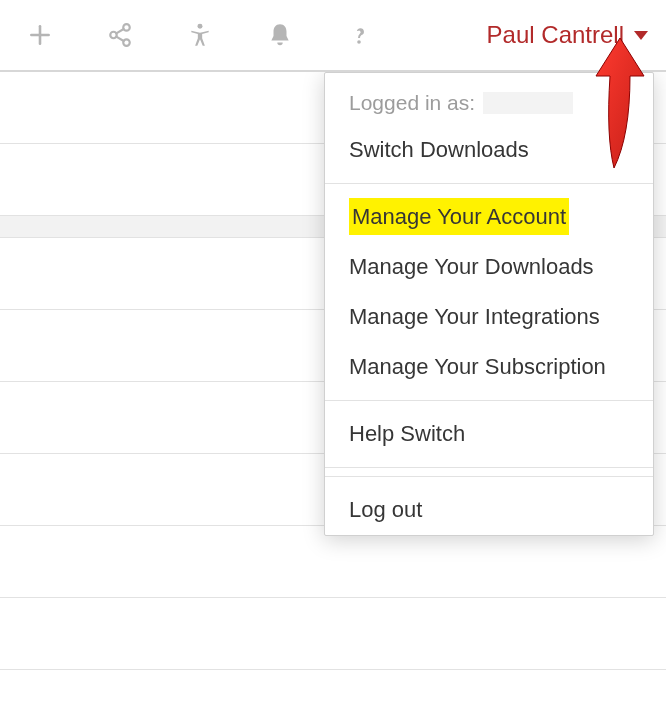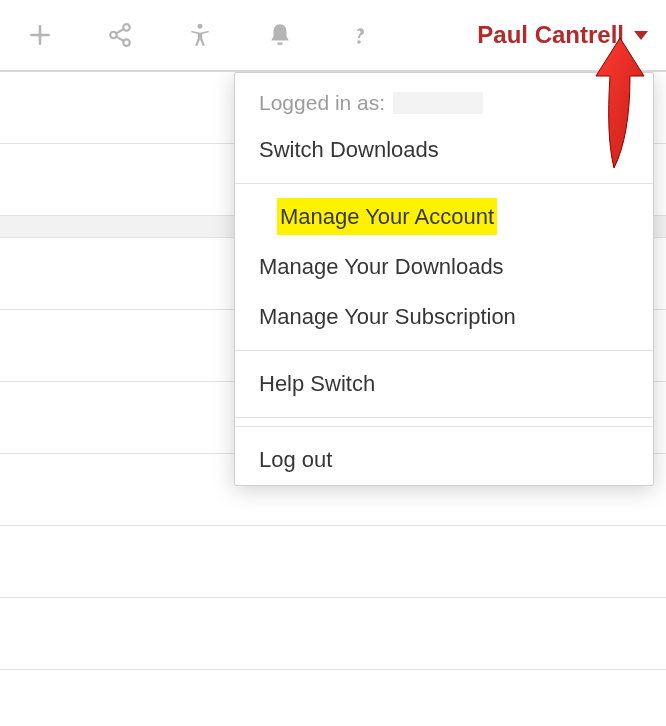--- a/index.html
+++ b/index.html
@@ -34,21 +34,21 @@
     margin-right: 20px;
   }
   .topbar .spacer { flex: 1; }
   .user-trigger {
     display: flex;
     align-items: center;
     gap: 10px;
     color: #b22a2a;
     font-size: 24px;
     cursor: pointer;
-    font-weight: 700;
+    font-weight: 400;
   }
   .caret-down {
     width: 0; height: 0;
     border-left: 7px solid transparent;
     border-right: 7px solid transparent;
     border-top: 9px solid #b22a2a;
   }
 
   .bg-rows {
     position: absolute;
@@ -63,21 +63,21 @@
   .bg-gap {
     height: 22px;
     background: #f2f2f2;
     border-bottom: 1px solid #e2e2e2;
   }
 
   .dropdown {
     position: absolute;
     top: 72px;
     right: 12px;
-    width: 420px;
+    width: 330px;
     background: #fff;
     border: 1px solid #d0d0d0;
     border-radius: 2px;
     box-shadow: 0 4px 22px rgba(0,0,0,0.18);
     z-index: 2;
     font-size: 22px;
     color: #363636;
   }
   .dropdown::before {
     content: "";
@@ -119,21 +119,20 @@
   }
   .dd-sep {
     height: 1px;
     background: #e2e2e2;
     margin: 8px 0;
   }
   .highlight {
     display: inline;
     background: #fff200;
     padding: 6px 3px;
-    margin-left: 18px;
   }
 
   .annotation-arrow {
     position: absolute;
     top: 36px;
     right: 16px;
     z-index: 5;
     pointer-events: none;
   }
 </style>
@@ -204,20 +203,23 @@
     <span>Switch Downloads</span>
   </div>
 
   <div class="dd-sep"></div>
 
   <div class="dd-item">
     <span class="highlight">Manage Your Account</span>
   </div>
   <div class="dd-item">
     <span>Manage Your Downloads</span>
+  </div>
+  <div class="dd-item">
+    <span>Manage Your Integrations</span>
   </div>
   <div class="dd-item">
     <span>Manage Your Subscription</span>
   </div>
 
   <div class="dd-sep"></div>
 
   <div class="dd-item">
     <span>Help Switch</span>
   </div>

